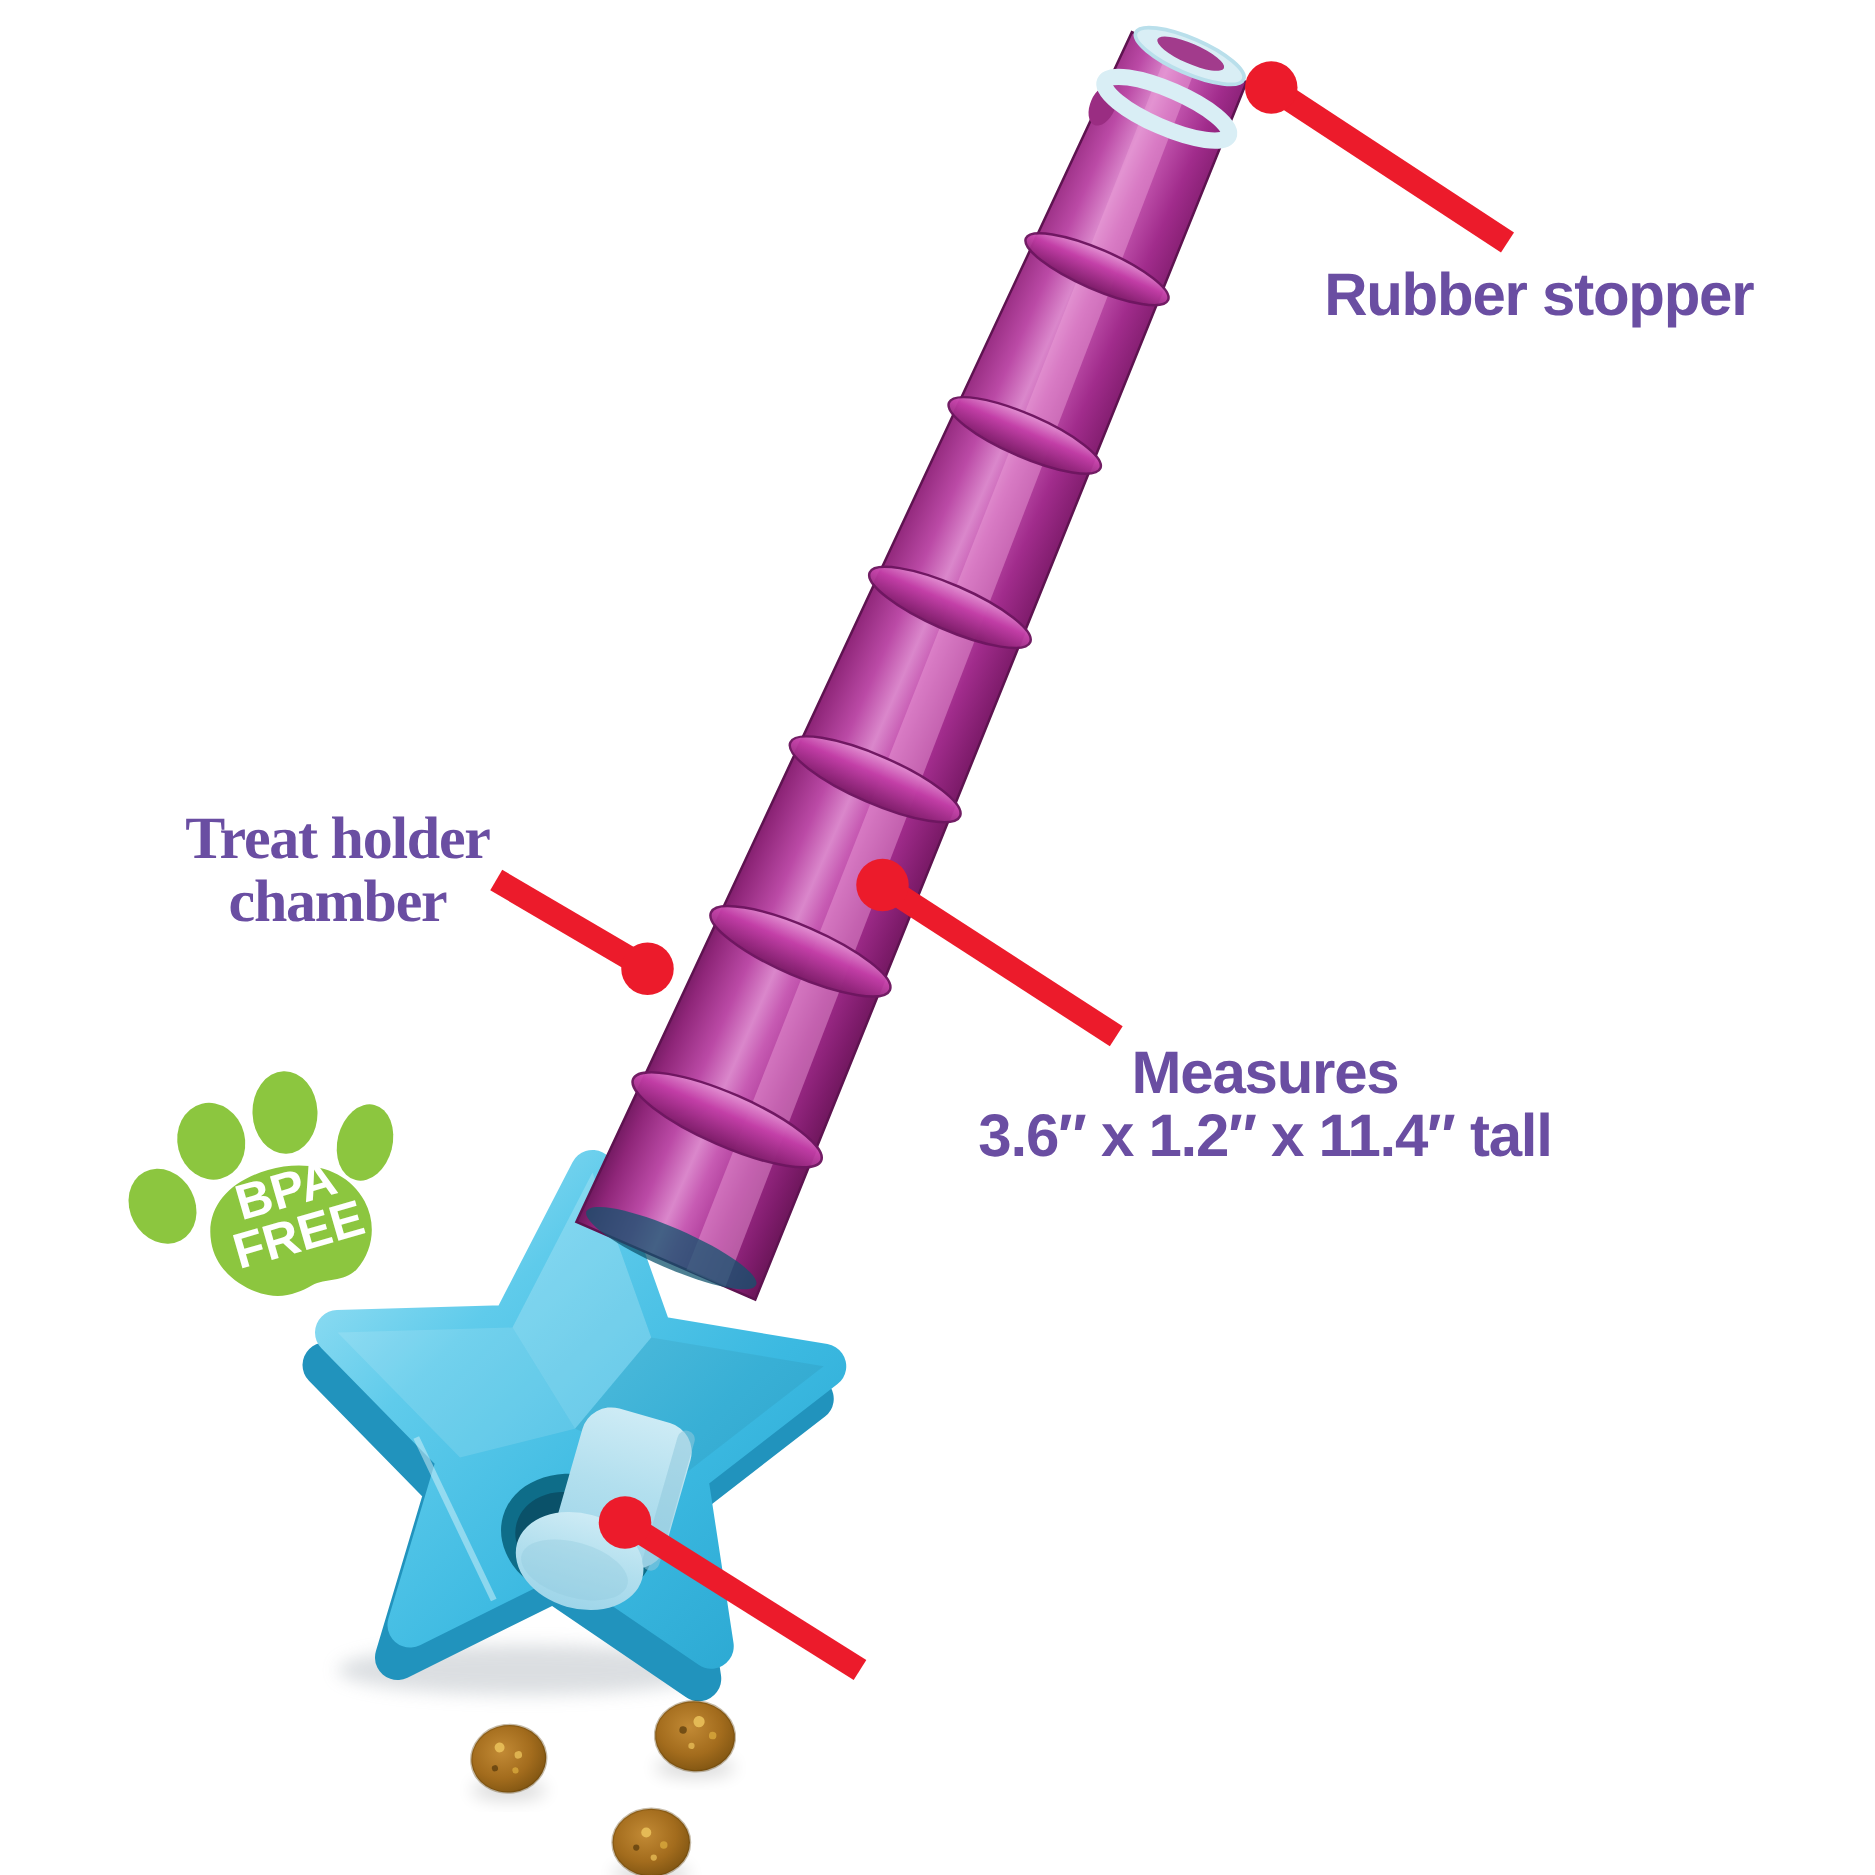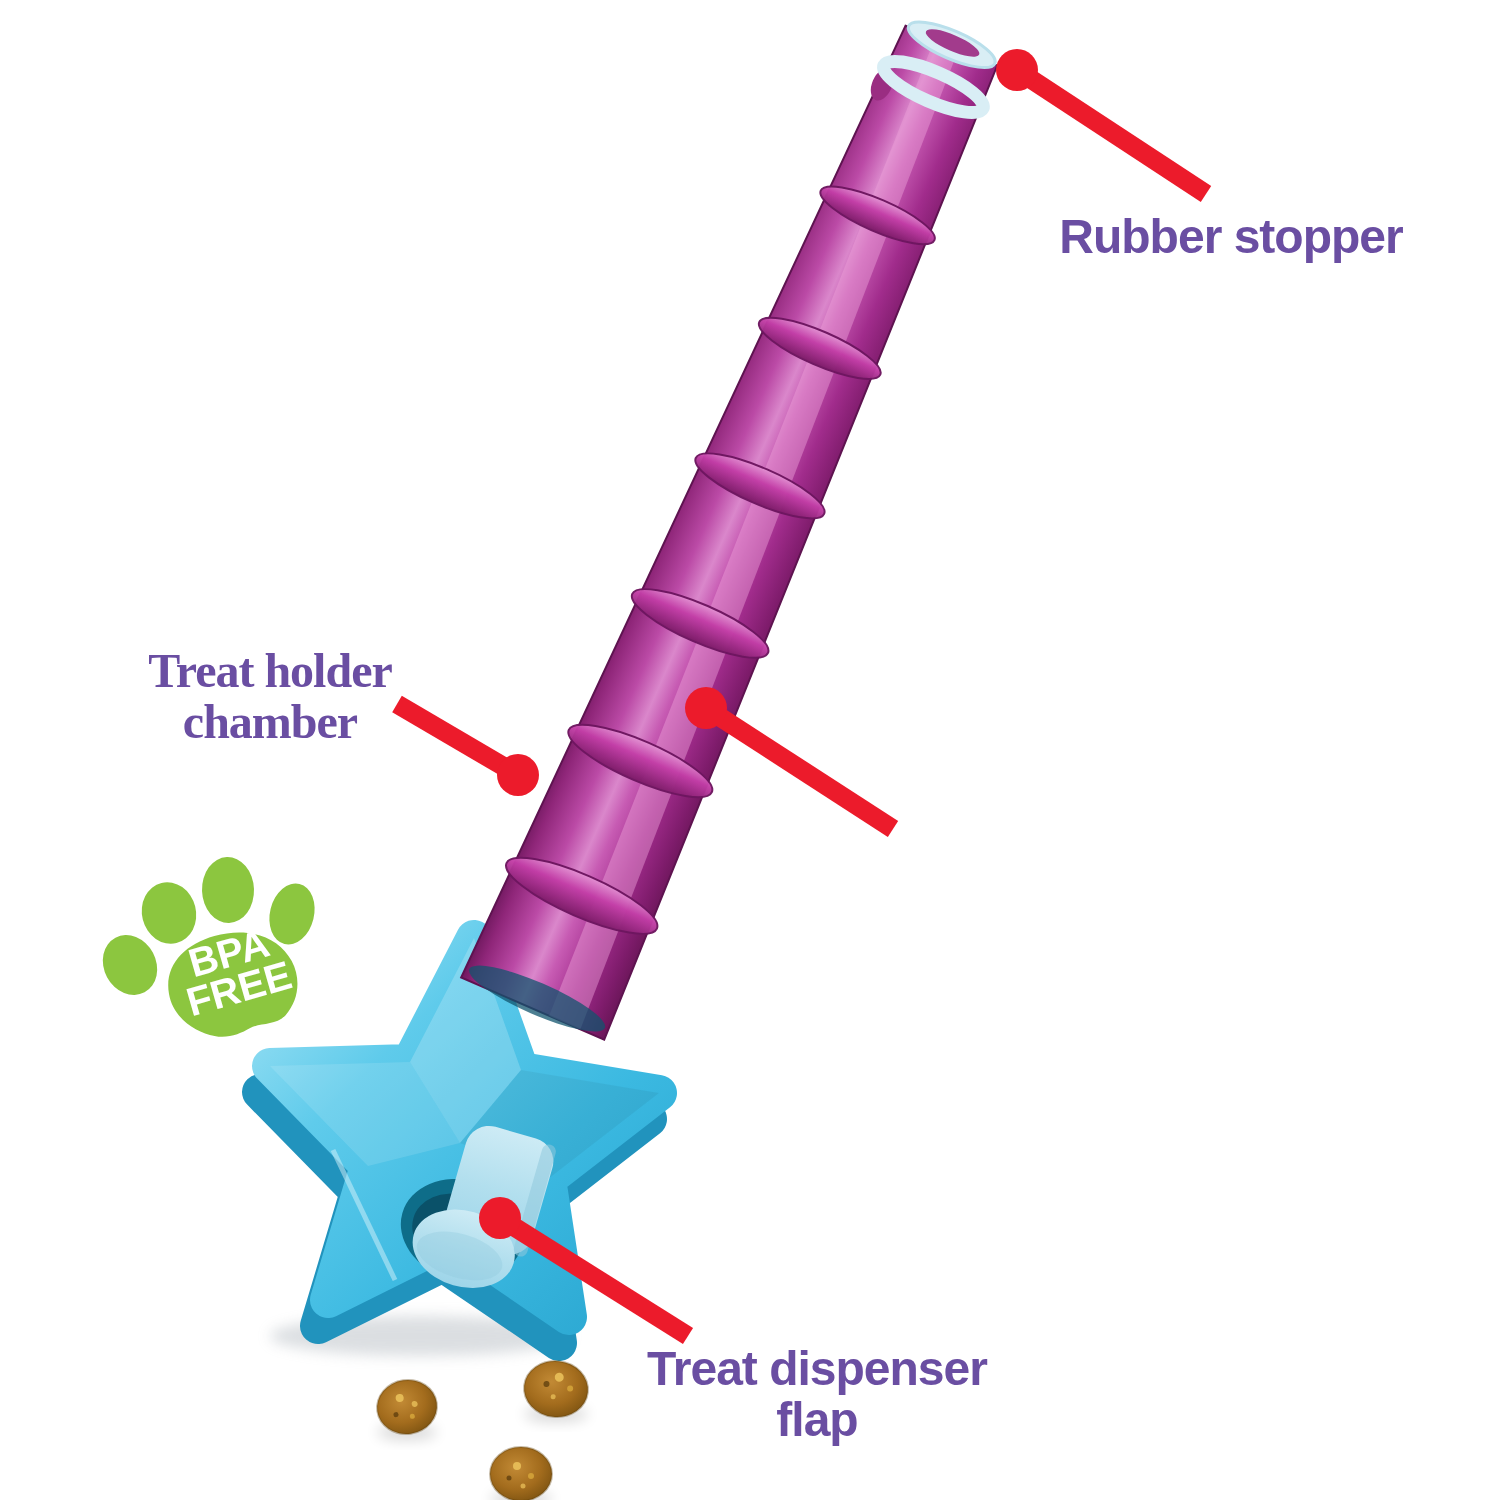--- a/index.html
+++ b/index.html
@@ -154,21 +154,21 @@
       <circle cx="1017" cy="52" r="21"></circle>
       <circle cx="518" cy="757" r="21"></circle>
       <circle cx="706" cy="690" r="21"></circle>
       <circle cx="500" cy="1200" r="21"></circle>
     </g>
   </svg>
 
   <div class="label rubber">Rubber stopper</div>
   <div class="label holder">Treat holder
 chamber</div>
-  <div class="label flap">Treat dispenser
-flap</div>
+  <div class="label measures">Measures
+3.6″ x 1.2″ x 11.4″ tall</div>
 
   <div class="bpa">
     <div>BPA</div>
     <div>FREE</div>
   </div>
 
 </div>
 
 </body></html>

